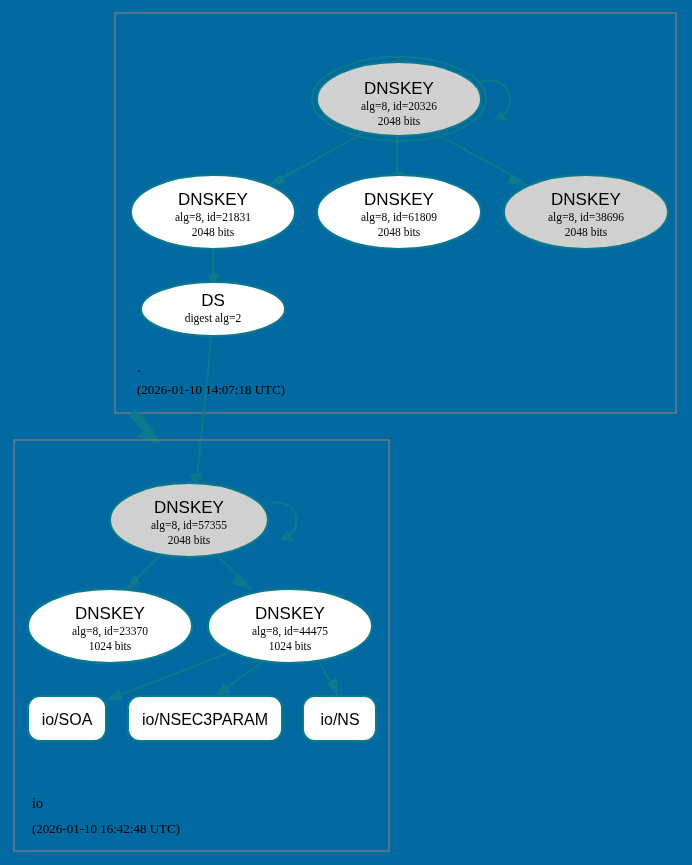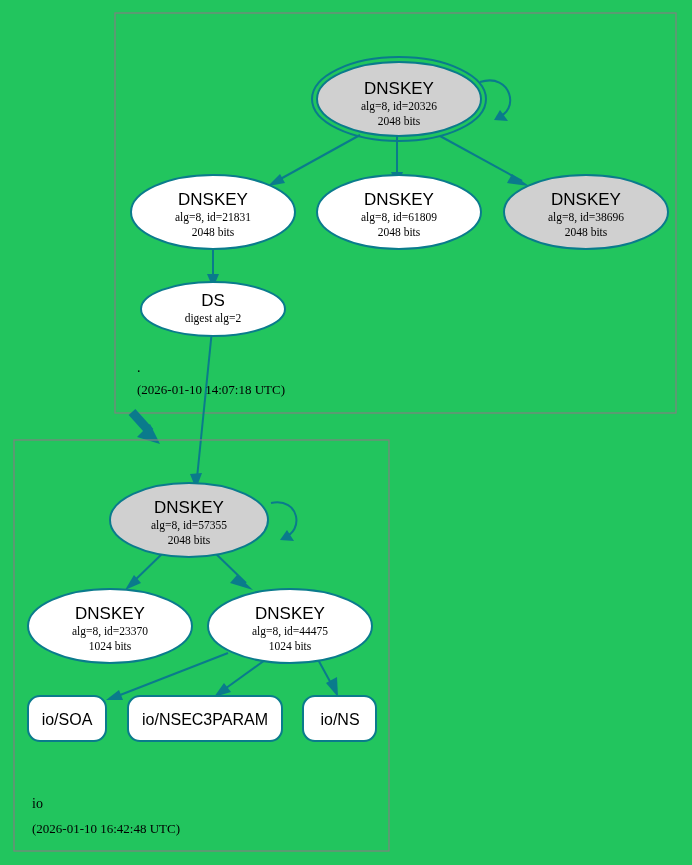--- a/index.html
+++ b/index.html
@@ -4,21 +4,21 @@
 <style>
   html, body {
     margin: 0;
     padding: 0;
     background: #ffffff;
   }
   #canvas {
     position: relative;
     width: 692px;
     height: 865px;
-    background: #22c55e;
+    background: #0369a1;
     font-family: "Liberation Sans", sans-serif;
     overflow: hidden;
   }
   svg#graph {
     position: absolute;
     left: 0;
     top: 0;
     width: 692px;
     height: 865px;
   }

